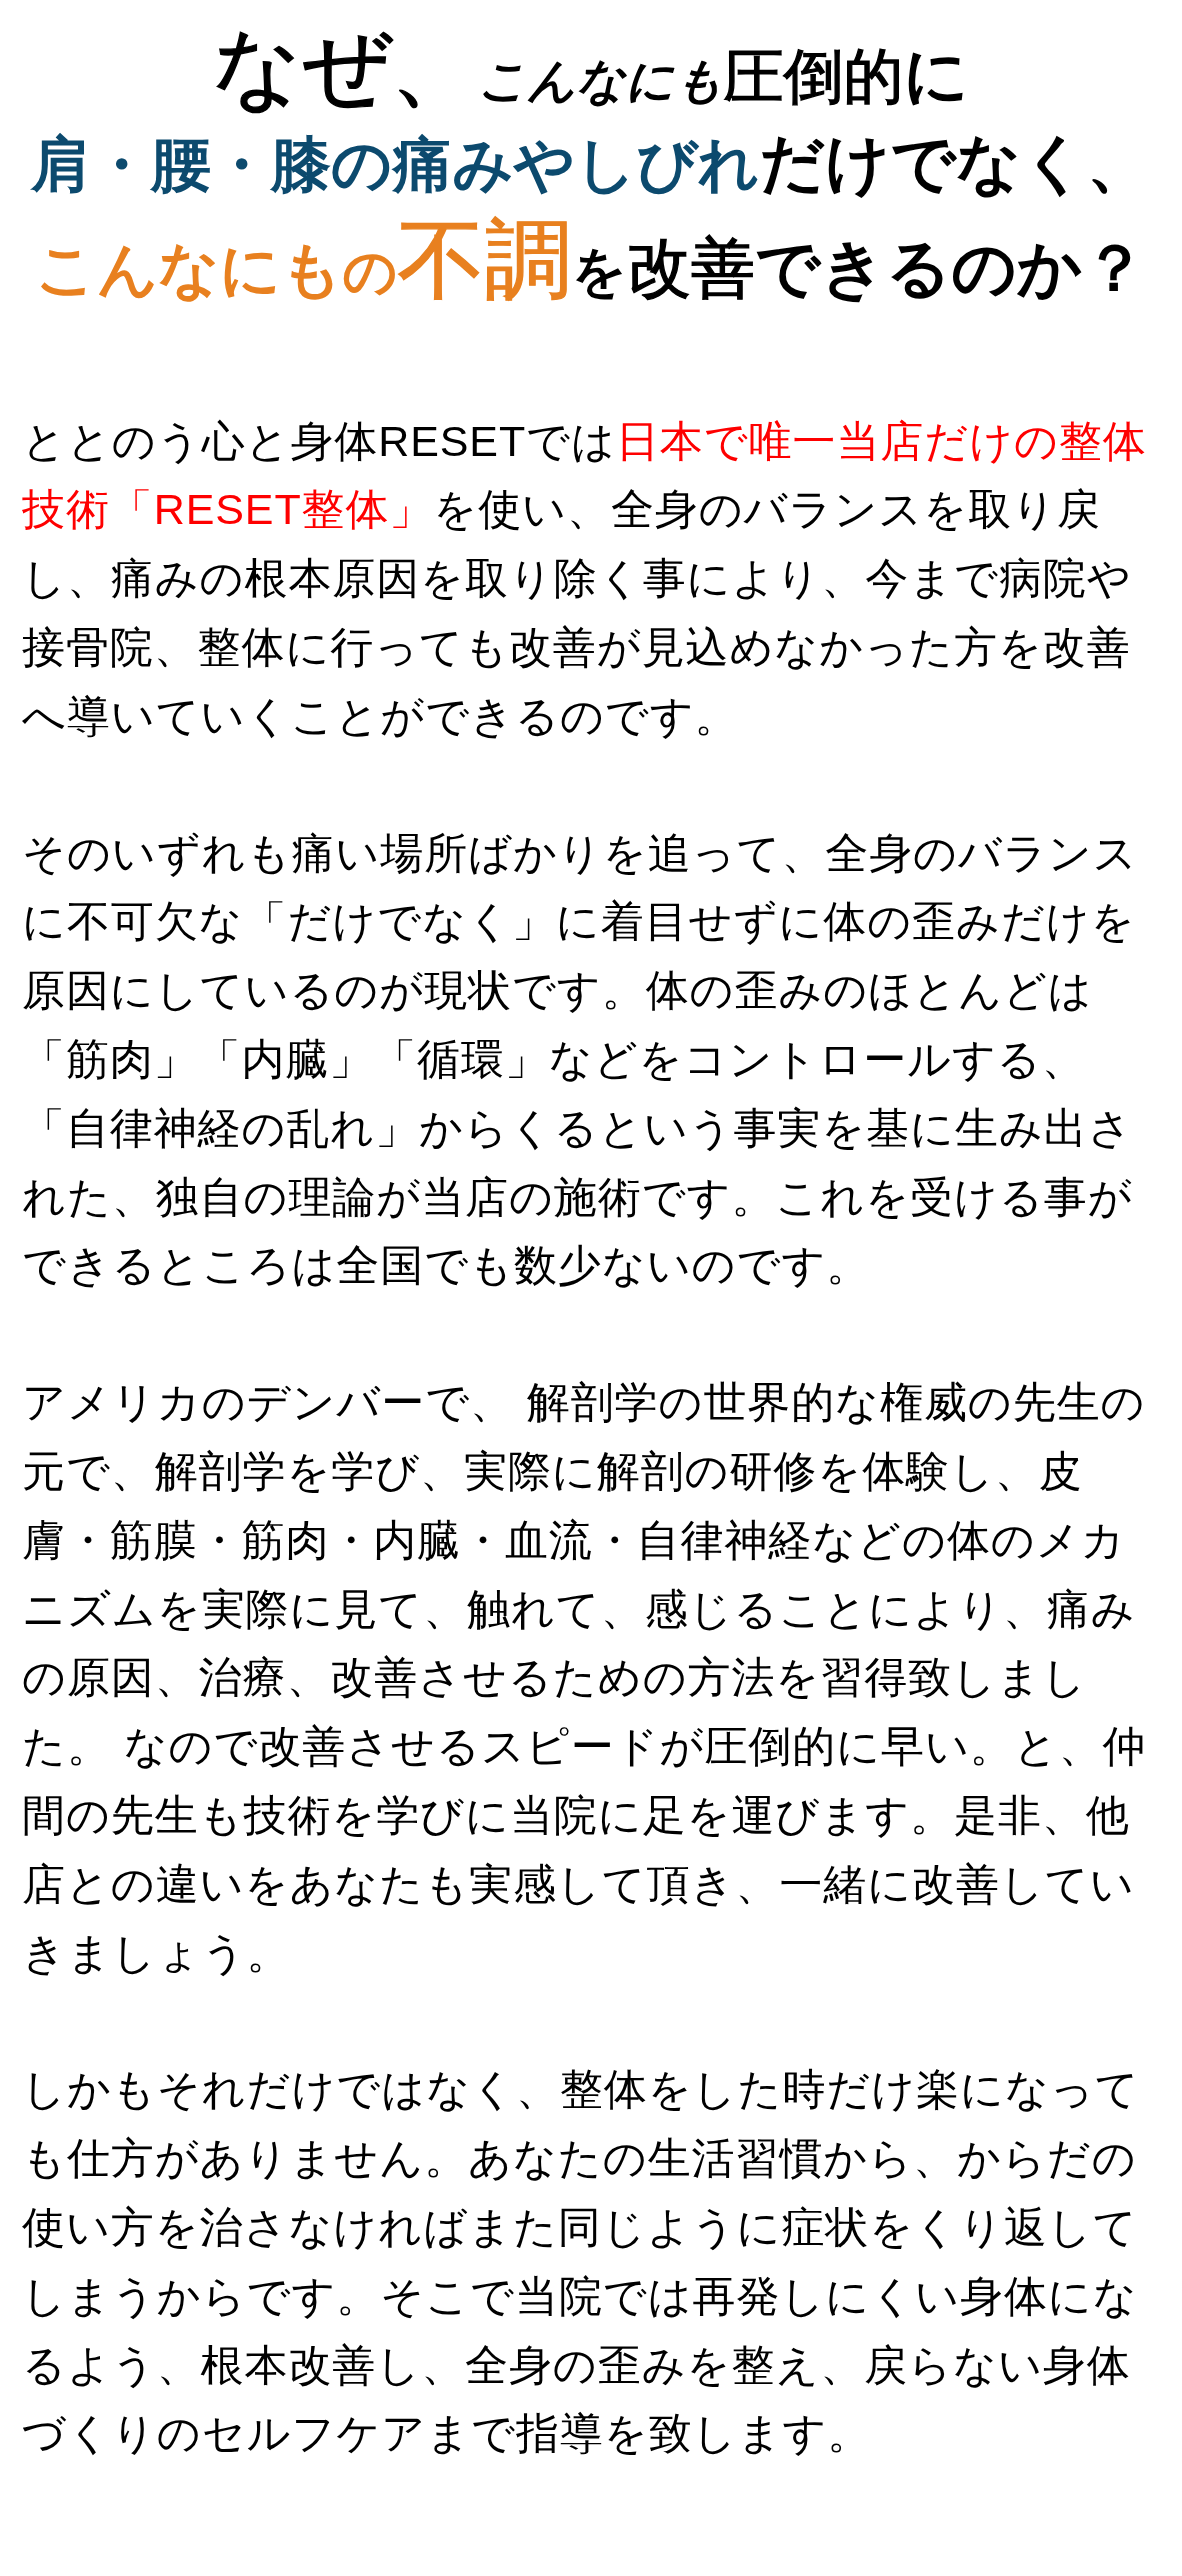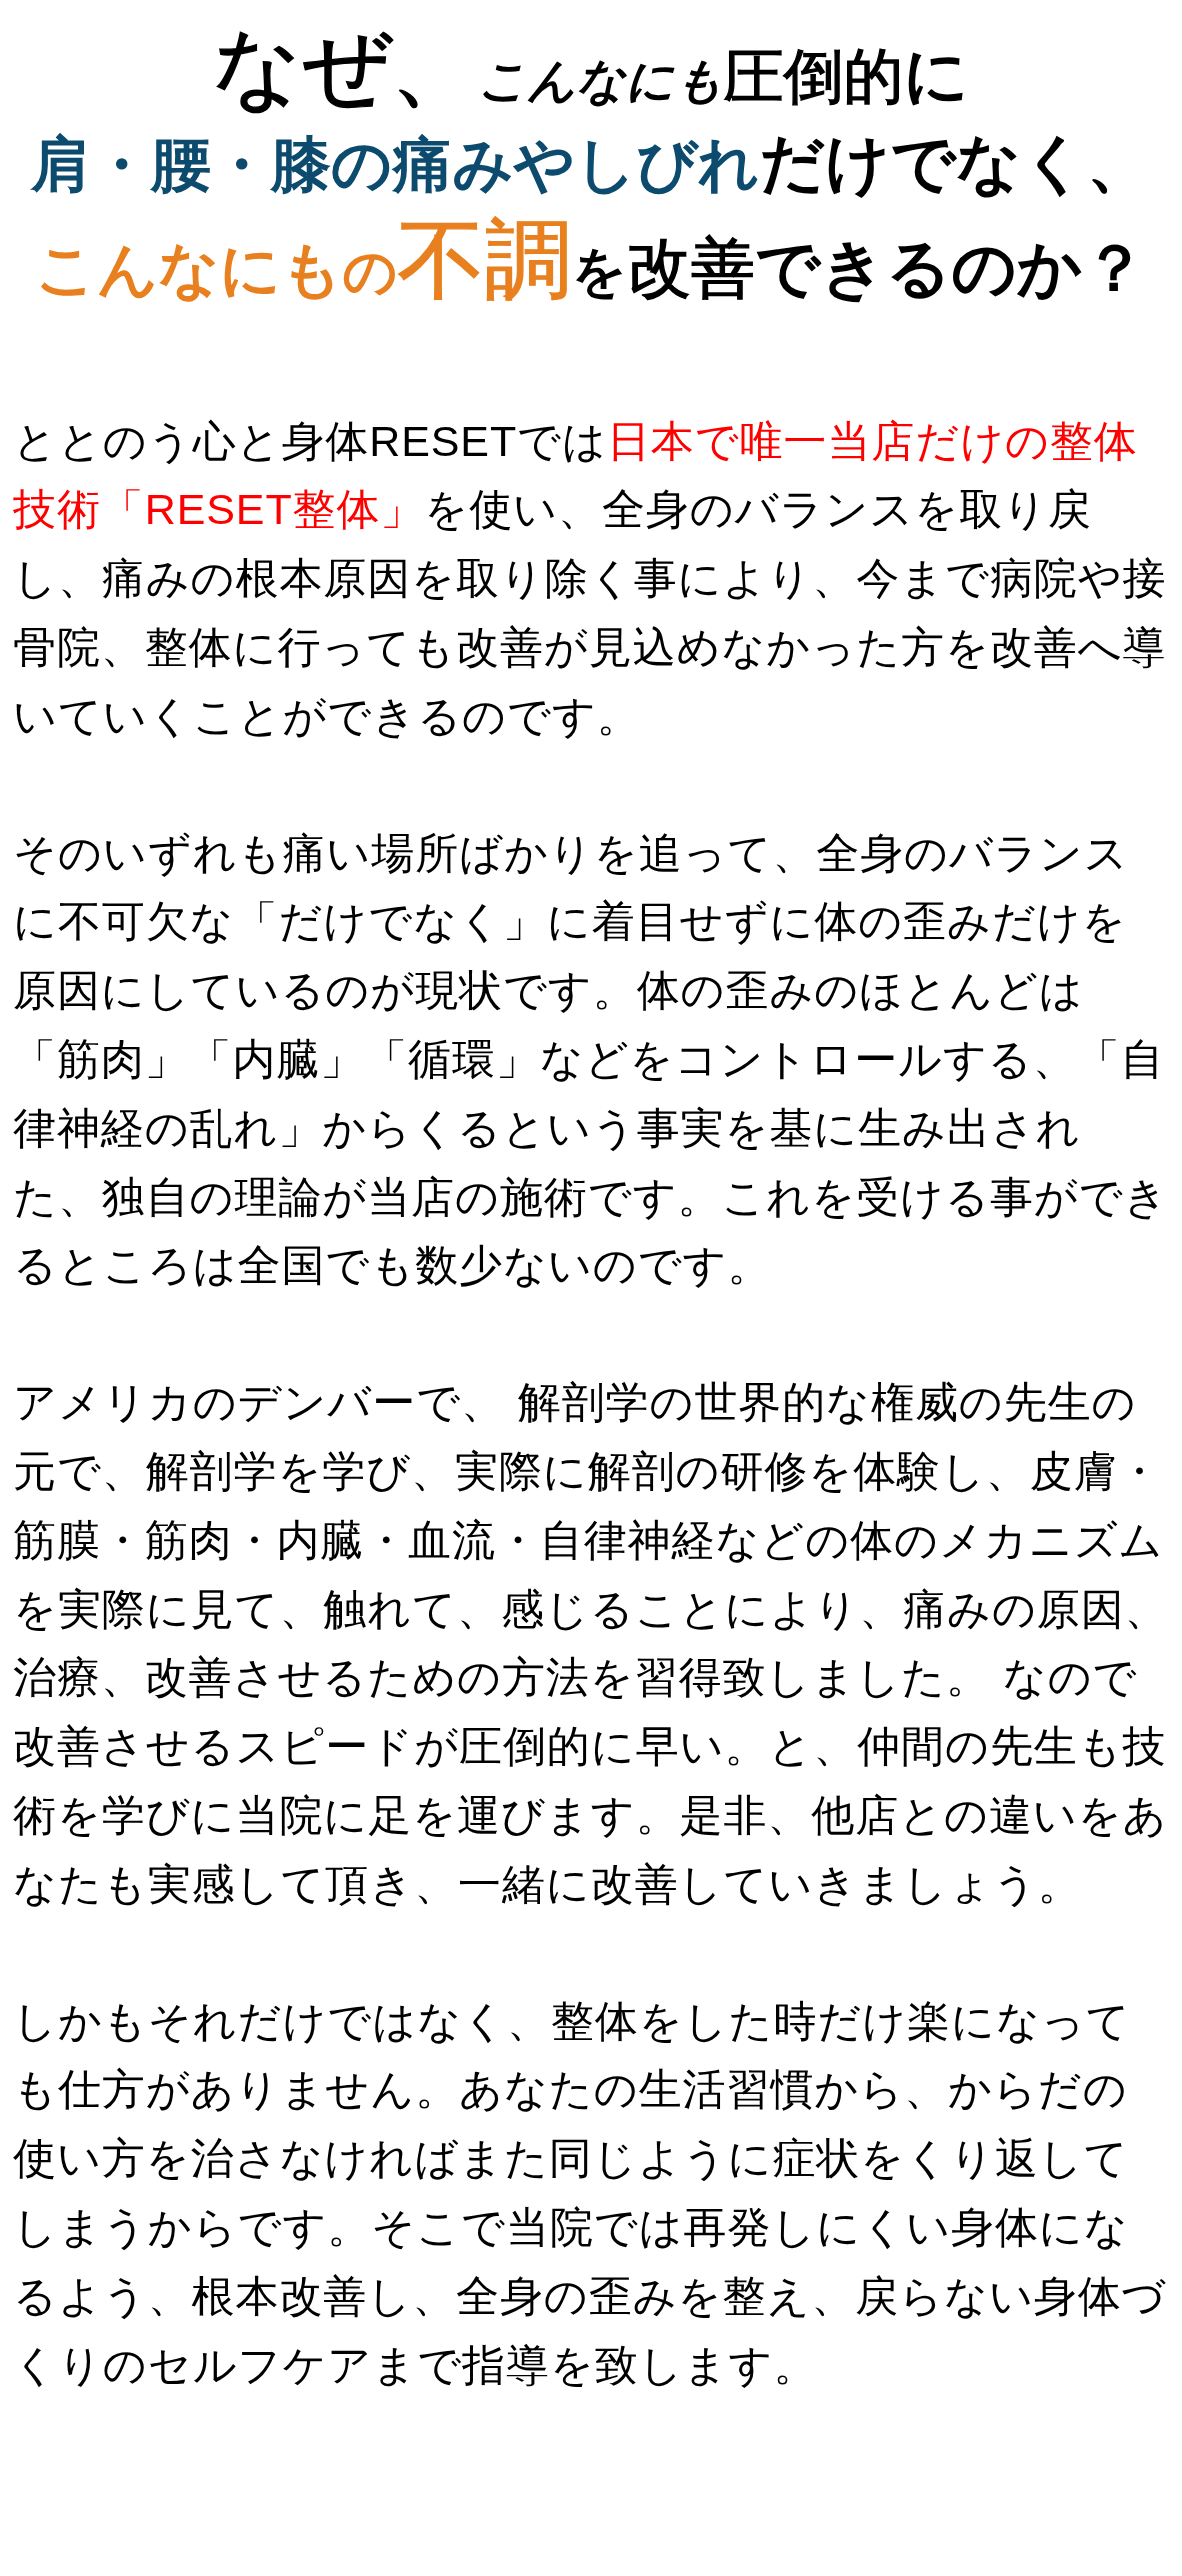--- a/index.html
+++ b/index.html
@@ -32,21 +32,21 @@
 
   
   .body-copy{
     margin-top:90px;
     padding:0 13px;
     font-size:43px;
     letter-spacing:0.9px;
     line-height:1.6;
     color:#000;
   }
-  .body-copy p{margin:0 0 68px 0;text-align:left;}
+  .body-copy p{margin:0 0 68px 9px;text-align:left;}
   .body-copy p:last-child{margin-bottom:0;}
 </style>
 </head>
 <body>
 
 <div class="page">
   <header class="headline">
       <div class="h-line"><span class="seg sz-xxl c-black heavy">なぜ、</span><span class="seg sz-sm c-black">こんなにも</span><span class="seg sz-xl c-black heavy">圧倒的</span><span class="seg sz-lg c-black">に</span></div>
       <div class="h-line"><span class="seg sz-xl c-green">肩・腰・膝の痛みやしびれ</span><span class="seg sz-lg c-black">だけでなく、</span></div>
       <div class="h-line"><span class="seg sz-xl c-orange">こんなにも</span><span class="seg sz-md c-orange">の</span><span class="seg sz-xxl c-orange heavy">不調</span><span class="seg sz-md c-black">を</span><span class="seg sz-lg c-black heavy">改善</span><span class="seg sz-lg c-black">できるのか？</span></div>

